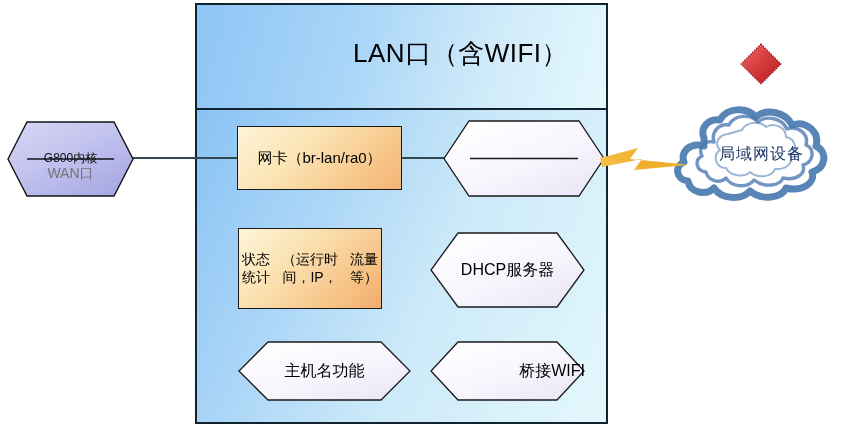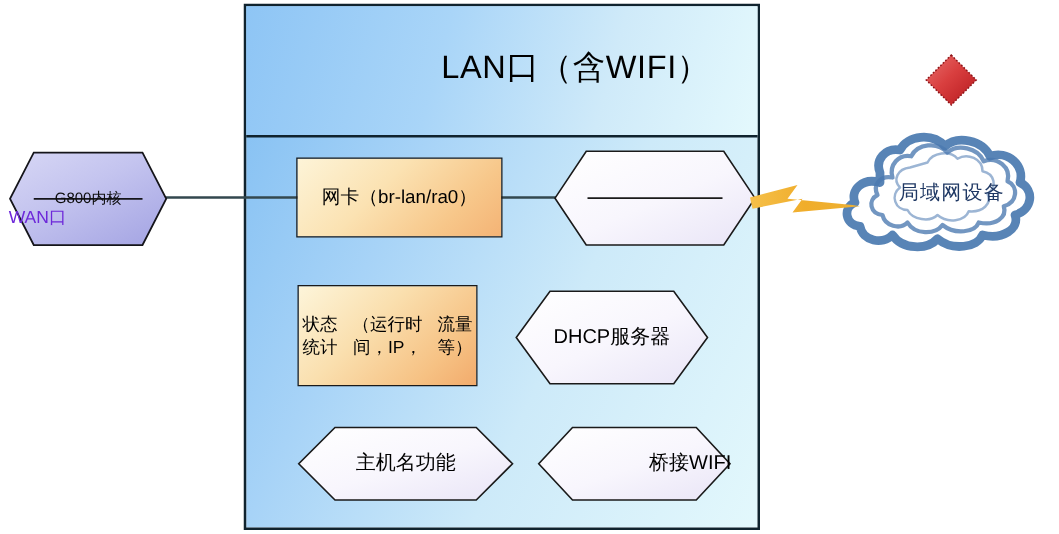--- a/index.html
+++ b/index.html
@@ -98,22 +98,23 @@
     width: 100%;
     text-align: center;
     font-size: 12px;
     color: #0d0d0d;
     margin-top: 20px;
   }
   #node-kernel .line-bot {
     position: absolute;
     left: 0; top: 44px;
     width: 100%;
+    text-align: center;
     font-size: 14px;
-    color: #6d28d9;
+    color: #737373;
   }
 
   
   #node-nic { left: 237px; top: 126px; width: 165px; height: 64px; }
   #node-nic .rect {
     position: absolute;
     left: 0; top: 0;
     width: 100%; height: 100%;
     box-sizing: border-box;
     border: 1.5px solid #1a1a1a;
@@ -146,21 +147,21 @@
     position: absolute;
     left: 0; top: 0;
     width: 100%; height: 100%;
     box-sizing: border-box;
     border: 1.5px solid #1a1a1a;
     background: linear-gradient(135deg, #fdf5da 0%, #fadfae 40%, #f6c183 78%, #f2ab6c 100%);
   }
   #node-status .node-text { font-size: 14px; }
 
   
-  #node-dhcp { left: 412px; top: 232px; width: 155px; height: 76px; }
+  #node-dhcp { left: 430px; top: 232px; width: 155px; height: 76px; }
   #node-dhcp .node-text { font-size: 16px; }
 
   
   #node-hostname { left: 238px; top: 341px; width: 173px; height: 60px; }
   #node-hostname .node-text { font-size: 16px; }
 
   
   #node-bridgewifi { left: 430px; top: 341px; width: 155px; height: 60px; }
   #node-bridgewifi .node-text { font-size: 16px; justify-content: flex-end; }
 

